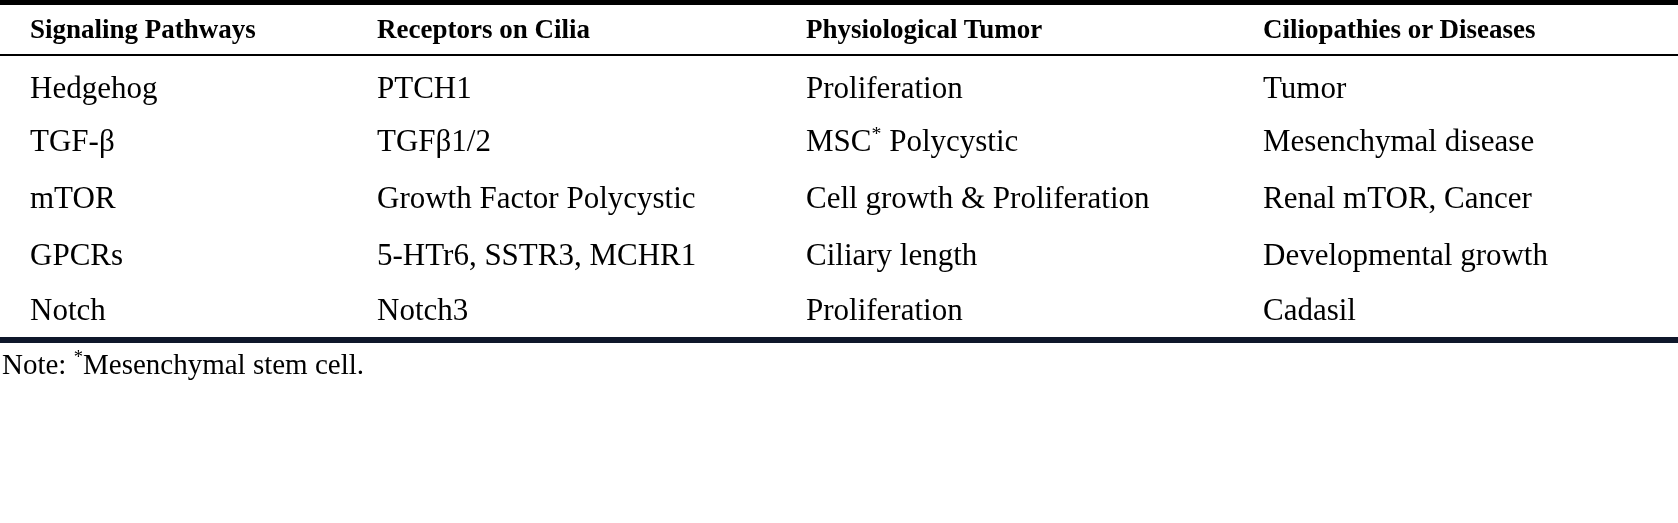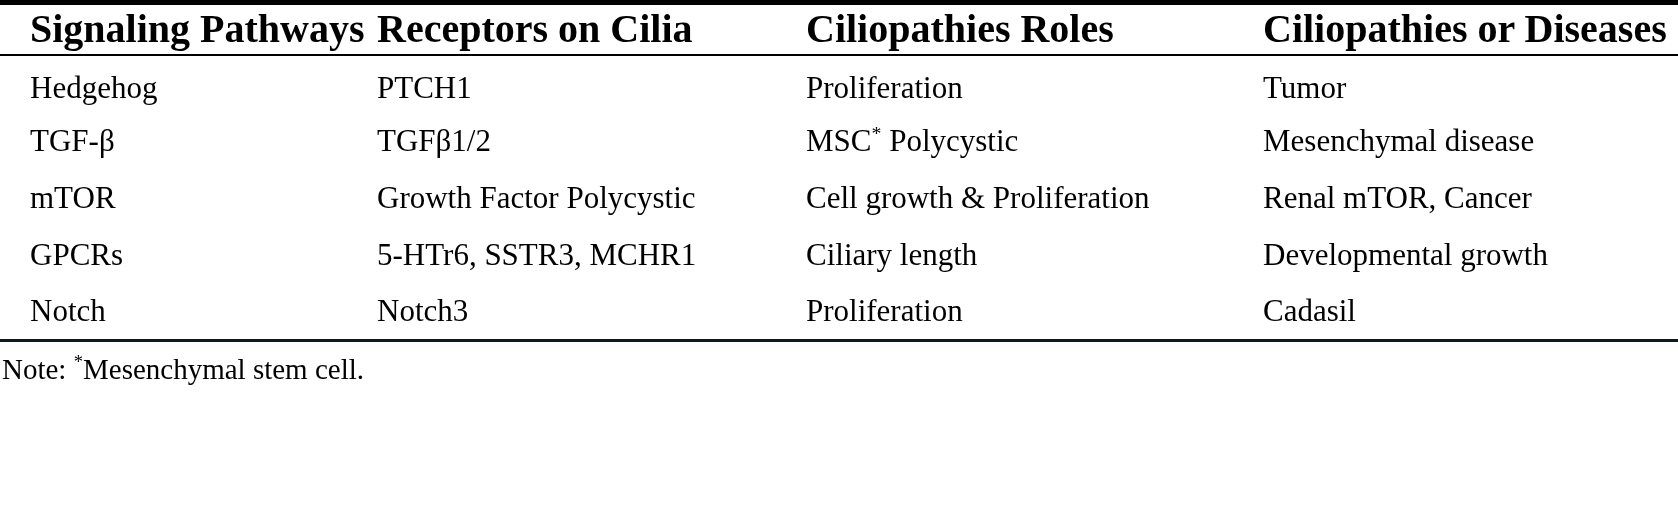--- a/index.html
+++ b/index.html
@@ -19,44 +19,44 @@
     table-layout: fixed;
     border-top: 5px solid #000000;
   }
   table.cilia col.c1 { width: 377px; }
   table.cilia col.c2 { width: 429px; }
   table.cilia col.c3 { width: 457px; }
   table.cilia col.c4 { width: 415px; }
   thead th {
     text-align: left;
     font-weight: bold;
-    font-size: 40px;
+    font-size: 27px;
     line-height: 34px;
     padding: 7px 0 8px 0;
     border-bottom: 2px solid #000000;
     white-space: nowrap;
     overflow: hidden;
   }
   thead th.first, tbody td.first { padding-left: 30px; }
   tbody td {
     font-size: 31px;
     height: 57px;
     vertical-align: middle;
     white-space: nowrap;
     overflow: hidden;
   }
   tbody tr.row-first td { padding-top: 7px; }
-  tbody tr.row-last td { border-bottom: 3px solid #0f172a; }
+  tbody tr.row-last td { border-bottom: 6px solid #0f172a; }
   .sup {
     font-size: 64%;
     vertical-align: super;
     line-height: 0;
   }
   .note {
-    margin-top: 10px;
+    margin-top: 4px;
     padding-left: 2px;
     font-size: 29px;
     line-height: 34px;
     white-space: nowrap;
   }
 </style>
 </head>
 <body>
 
 <div class="page">
@@ -64,21 +64,21 @@
     <colgroup>
       <col class="c1">
         <col class="c2">
         <col class="c3">
         <col class="c4">
     </colgroup>
     <thead>
       <tr>
         <th class="first">Signaling Pathways</th>
         <th>Receptors on Cilia</th>
-        <th>Ciliopathies Roles</th>
+        <th>Physiological Tumor</th>
         <th>Ciliopathies or Diseases</th>
       </tr>
     </thead>
     <tbody>
       <tr class="row-first">
         <td class="first"><span>Hedgehog</span><sup class="sup"></sup><span></span></td>
         <td><span>PTCH1</span></td>
         <td><span>Proliferation</span><sup class="sup"></sup><span></span></td>
         <td><span>Tumor</span></td>
       </tr>

